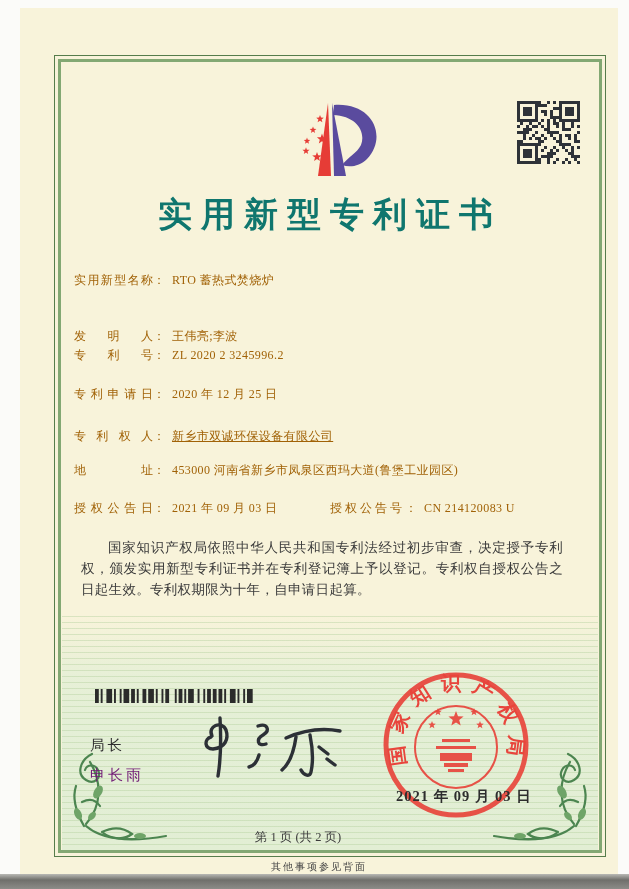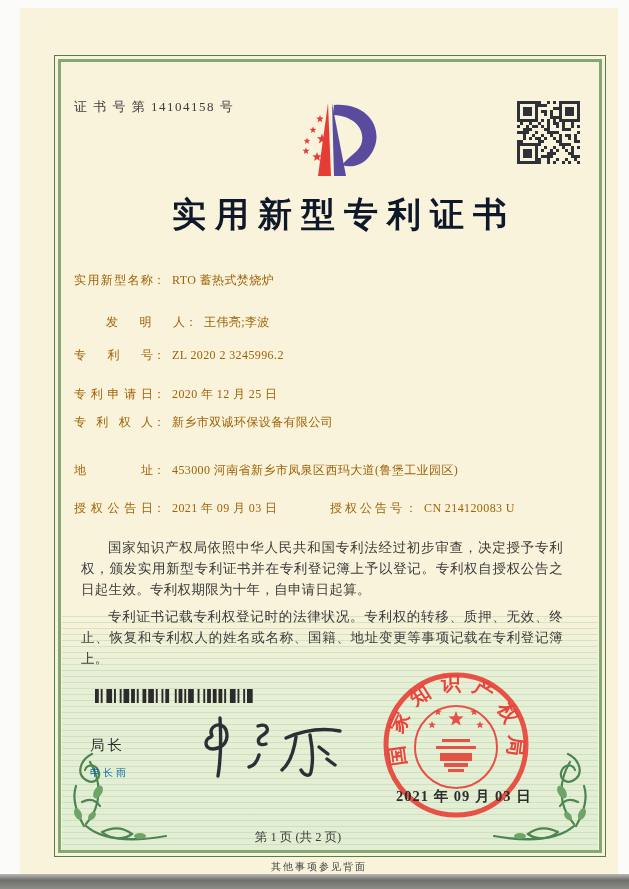--- a/index.html
+++ b/index.html
@@ -12,36 +12,36 @@
   
   #green-zone{position:absolute;left:62px;top:616px;width:536px;height:234px;
       background:
         repeating-linear-gradient(180deg, rgba(181,209,159,.45) 0 1px, rgba(181,209,159,0) 1px 6px),
         linear-gradient(180deg, rgba(228,239,214,0) 0, rgba(228,239,214,.85) 60px, #e4efd6 110px, #e2eed4 100%);}
   
   #frame{position:absolute;left:58px;top:59px;width:538px;height:788px;
       border:3px solid #83a873;outline:1px solid #567c4b;outline-offset:3px;}
   .abs{position:absolute;}
   #cert-no{left:74px;top:98px;font-size:13px;letter-spacing:1.5px;color:#3c3c3c;}
-  #title{left:72px;top:192px;width:544px;text-align:center;font-size:34px;font-weight:700;
-         letter-spacing:9px;color:#0f172a;}
+  #title{left:58px;top:192px;width:544px;text-align:center;font-size:34px;font-weight:700;
+         letter-spacing:9px;color:#0f766e;}
   .frow{left:74px;height:20px;font-size:12px;color:#a16207;white-space:nowrap;}
   .flabel{display:inline-block;width:79px;text-align:justify;text-align-last:justify;vertical-align:top;}
   .fcolon{display:inline-block;margin-right:7px;}
   .fvalue{letter-spacing:.4px;}
-  #row0{top:272px;} #row1{top:314px;margin-left:32px;} #row2{top:347px;} #row3{top:386px;}
-  #row4{top:414px;} #row5{top:462px;} #row6{top:500px;}
+  #row0{top:272px;} #row1{top:328px;} #row2{top:347px;} #row3{top:386px;}
+  #row4{top:428px;text-decoration:underline;} #row5{top:462px;} #row6{top:500px;}
   #grant-no{position:absolute;left:256px;top:0;white-space:nowrap;}
   #grant-no .flabel2{letter-spacing:3px;}
   #paras{left:75px;top:531px;width:494px;font-size:13.5px;line-height:21px;color:#3b3b3b;
          text-align:justify;letter-spacing:.3px;}
   #paras p{margin:6px;text-indent:2em;}
   #barcode{left:95px;top:689px;}
   #officer-title{left:90px;top:736px;font-size:14.5px;letter-spacing:3px;color:#2e2e2e;}
-  #officer-name{left:90px;top:766px;font-size:10px;letter-spacing:3px;color:#0369a1;}
+  #officer-name{left:90px;top:766px;font-size:15px;letter-spacing:3px;color:#701a75;}
   #signature{left:192px;top:706px;}
   #seal{left:378px;top:667px;}
   #seal-date{left:396px;top:787px;font-size:14.5px;font-weight:600;letter-spacing:1px;color:#2d2d2d;}
   #page-info{left:58px;top:829px;width:480px;text-align:center;font-size:12.5px;color:#3b3b3b;}
   #back-note{left:20px;top:860px;width:598px;text-align:center;font-size:10px;letter-spacing:2px;color:#454545;}
   #logo{left:287px;top:97px;}
   #qr{left:517px;top:101px;}
   .flourish{position:absolute;}
 </style>
 </head>
@@ -78,21 +78,20 @@
       <path d="M20,54 C28,50 34,52 38,58"></path>
     </g>
     <g fill="#6fa468">
       <ellipse cx="36" cy="44" rx="4" ry="7" transform="rotate(30 36 44)"></ellipse>
       <ellipse cx="16" cy="66" rx="3.5" ry="6" transform="rotate(-25 16 66)"></ellipse>
       <ellipse cx="78" cy="88" rx="6" ry="3"></ellipse>
       <ellipse cx="30" cy="68" rx="3" ry="5" transform="rotate(40 30 68)"></ellipse>
     </g>
   </svg>
 
-  <div class="abs" id="cert-no">证 书 号 第 14104158 号</div>
 
   <svg class="abs" id="logo" width="92" height="86" viewBox="0 0 92 86">
     <polygon points="41,6 31,79 44,79" fill="#e63c36"></polygon>
     <polygon points="45,6 47,79 59,79" fill="#5a4b9e"></polygon>
     <path d="M47,8 C86,5 101,40 80,62 C73,69 63,71 55,68 C61,60 70,56 74,48 C79,35 70,19 46,18 Z" fill="#5a4b9e"></path>
     <g id="logo-stars" fill="#e63c36">
         <polygon points="33.0,18.0 34.0,20.6 36.8,20.8 34.6,22.5 35.4,25.2 33.0,23.7 30.6,25.2 31.4,22.5 29.2,20.8 32.0,20.6"></polygon>
         <polygon points="26.0,29.4 26.9,31.8 29.4,31.9 27.4,33.5 28.1,35.9 26.0,34.5 23.9,35.9 24.6,33.5 22.6,31.9 25.1,31.8"></polygon>
         <polygon points="20.0,40.6 20.8,42.8 23.2,42.9 21.4,44.4 22.0,46.8 20.0,45.4 18.0,46.8 18.6,44.4 16.8,42.9 19.2,42.8"></polygon>
         <polygon points="35.0,36.6 36.3,40.2 40.1,40.3 37.2,42.7 38.2,46.4 35.0,44.3 31.8,46.4 32.8,42.7 29.9,40.3 33.7,40.2"></polygon>
@@ -346,21 +345,20 @@
   </div>
   <div class="abs frow" id="row6">
     <span class="flabel">授权公告日</span><span class="fcolon">：</span><span class="fvalue">2021 年 09 月 03 日</span>
     <span id="grant-no">
       <span class="flabel2">授权公告号</span><span class="fcolon">：</span><span class="fvalue">CN 214120083 U</span>
     </span>
   </div>
 
   <div class="abs" id="paras">
     <p>国家知识产权局依照中华人民共和国专利法经过初步审查，决定授予专利权，颁发实用新型专利证书并在专利登记簿上予以登记。专利权自授权公告之日起生效。专利权期限为十年，自申请日起算。</p>
-    <p>专利证书记载专利权登记时的法律状况。专利权的转移、质押、无效、终止、恢复和专利权人的姓名或名称、国籍、地址变更等事项记载在专利登记簿上。</p>
   </div>
 
   <svg class="abs" id="barcode" width="162" height="14" viewBox="0 0 162 14">
     <g id="barcode-bars" fill="#2b2b2b">
         <rect x="0.0" y="0" width="3.8" height="14"></rect>
         <rect x="5.7" y="0" width="1.9" height="14"></rect>
         <rect x="11.4" y="0" width="5.7" height="14"></rect>
         <rect x="19.0" y="0" width="1.9" height="14"></rect>
         <rect x="24.7" y="0" width="1.9" height="14"></rect>
         <rect x="28.5" y="0" width="5.7" height="14"></rect>

